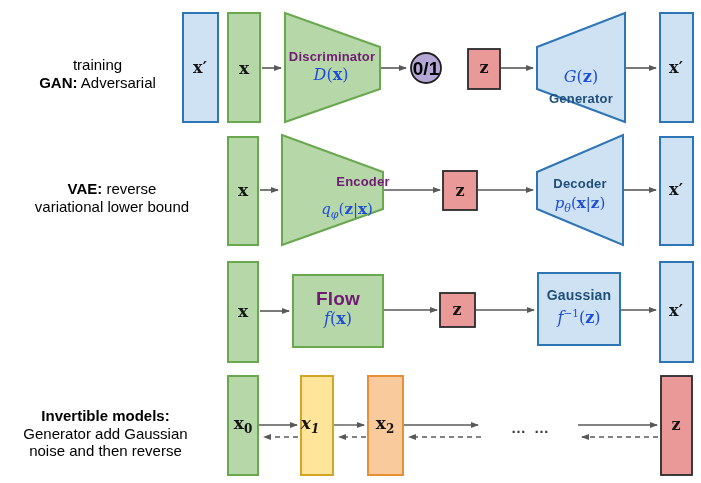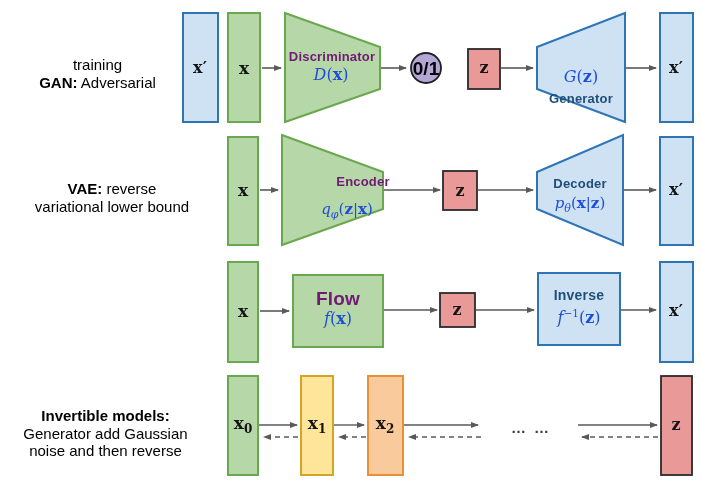--- a/index.html
+++ b/index.html
@@ -114,23 +114,23 @@
   <div class="txt math math-sm" style="left:327px;top:211px;margin-left:20px;"><span class="mi">q</span><span class="sb">φ</span><span class="up">(</span><span class="mb">z</span><span class="up">|</span><span class="mb">x</span><span class="up">)</span></div>
   <div class="txt node-label-sm" style="left:460px;top:191px;">z</div>
   <div class="txt t-blue" style="left:580px;top:183px;">Decoder</div>
   <div class="txt math math-sm" style="left:580px;top:205px;"><span class="mi">p</span><span class="sb">θ</span><span class="up">(</span><span class="mb">x</span><span class="up">|</span><span class="mb">z</span><span class="up">)</span></div>
   <div class="txt node-label-sm" style="left:676px;top:190px;">x′</div>
 
   <div class="txt node-label" style="left:243px;top:311px;">x</div>
   <div class="txt t-green" style="left:338px;top:298px;font-size:19px;">Flow</div>
   <div class="txt math" style="left:338px;top:319px;"><span class="mi">f</span><span class="up">(</span><span class="mb">x</span><span class="up">)</span></div>
   <div class="txt node-label-sm" style="left:457px;top:310px;">z</div>
-  <div class="txt t-blue" style="left:579px;top:295px;font-size:14px;">Inverse</div>
+  <div class="txt t-blue" style="left:579px;top:295px;font-size:14px;">Gaussian</div>
   <div class="txt math" style="left:579px;top:317px;"><span class="mi">f</span><span class="sp">−1</span><span class="up">(</span><span class="mb">z</span><span class="up">)</span></div>
   <div class="txt node-label-sm" style="left:676px;top:311px;">x′</div>
 
   <div class="txt node-label" style="left:243px;top:425px;"><span>x</span><span class="nsub">0</span></div>
-  <div class="txt node-label" style="left:317px;top:425px;"><span>x</span><span class="nsub">1</span></div>
+  <div class="txt node-label" style="left:310px;top:425px;font-style:italic;"><span>x</span><span class="nsub">1</span></div>
   <div class="txt node-label" style="left:385px;top:425px;"><span>x</span><span class="nsub">2</span></div>
   <div class="txt dots" style="left:531px;top:427px;">… …</div>
   <div class="txt node-label-sm" style="left:676px;top:425px;">z</div>
 
 </div>
 
 </body></html>

